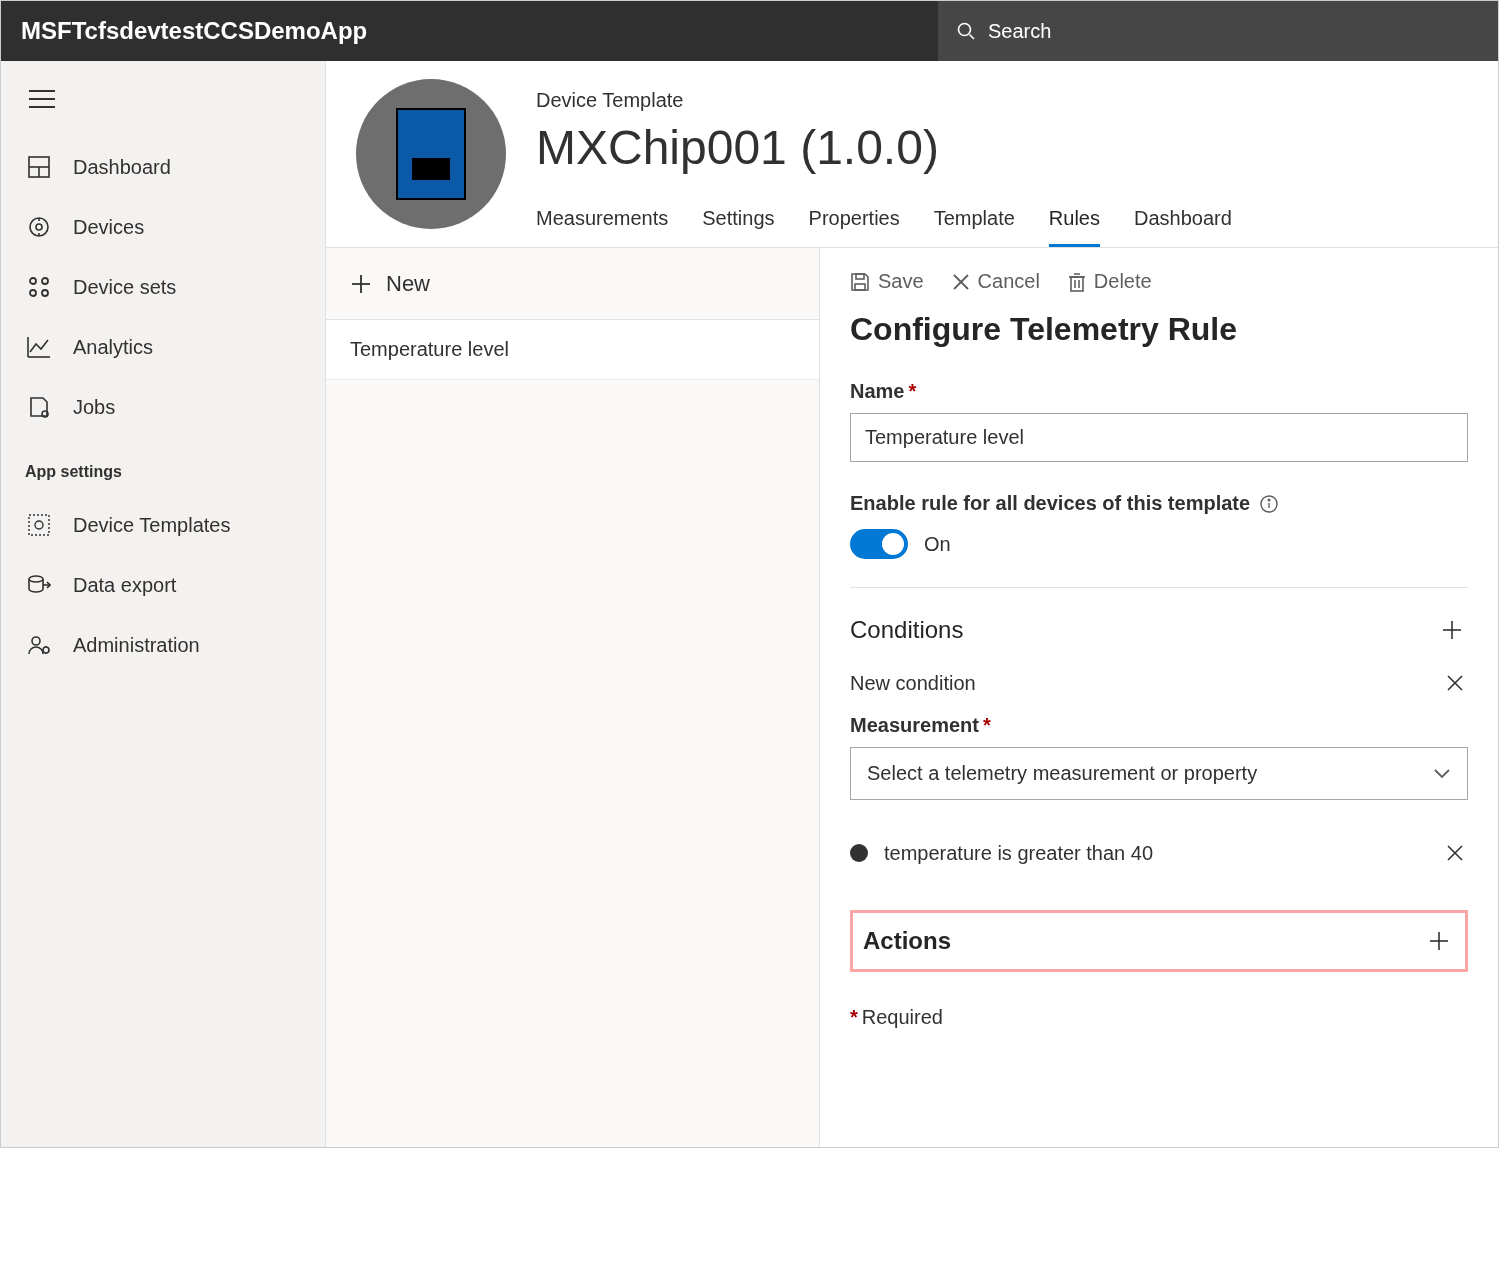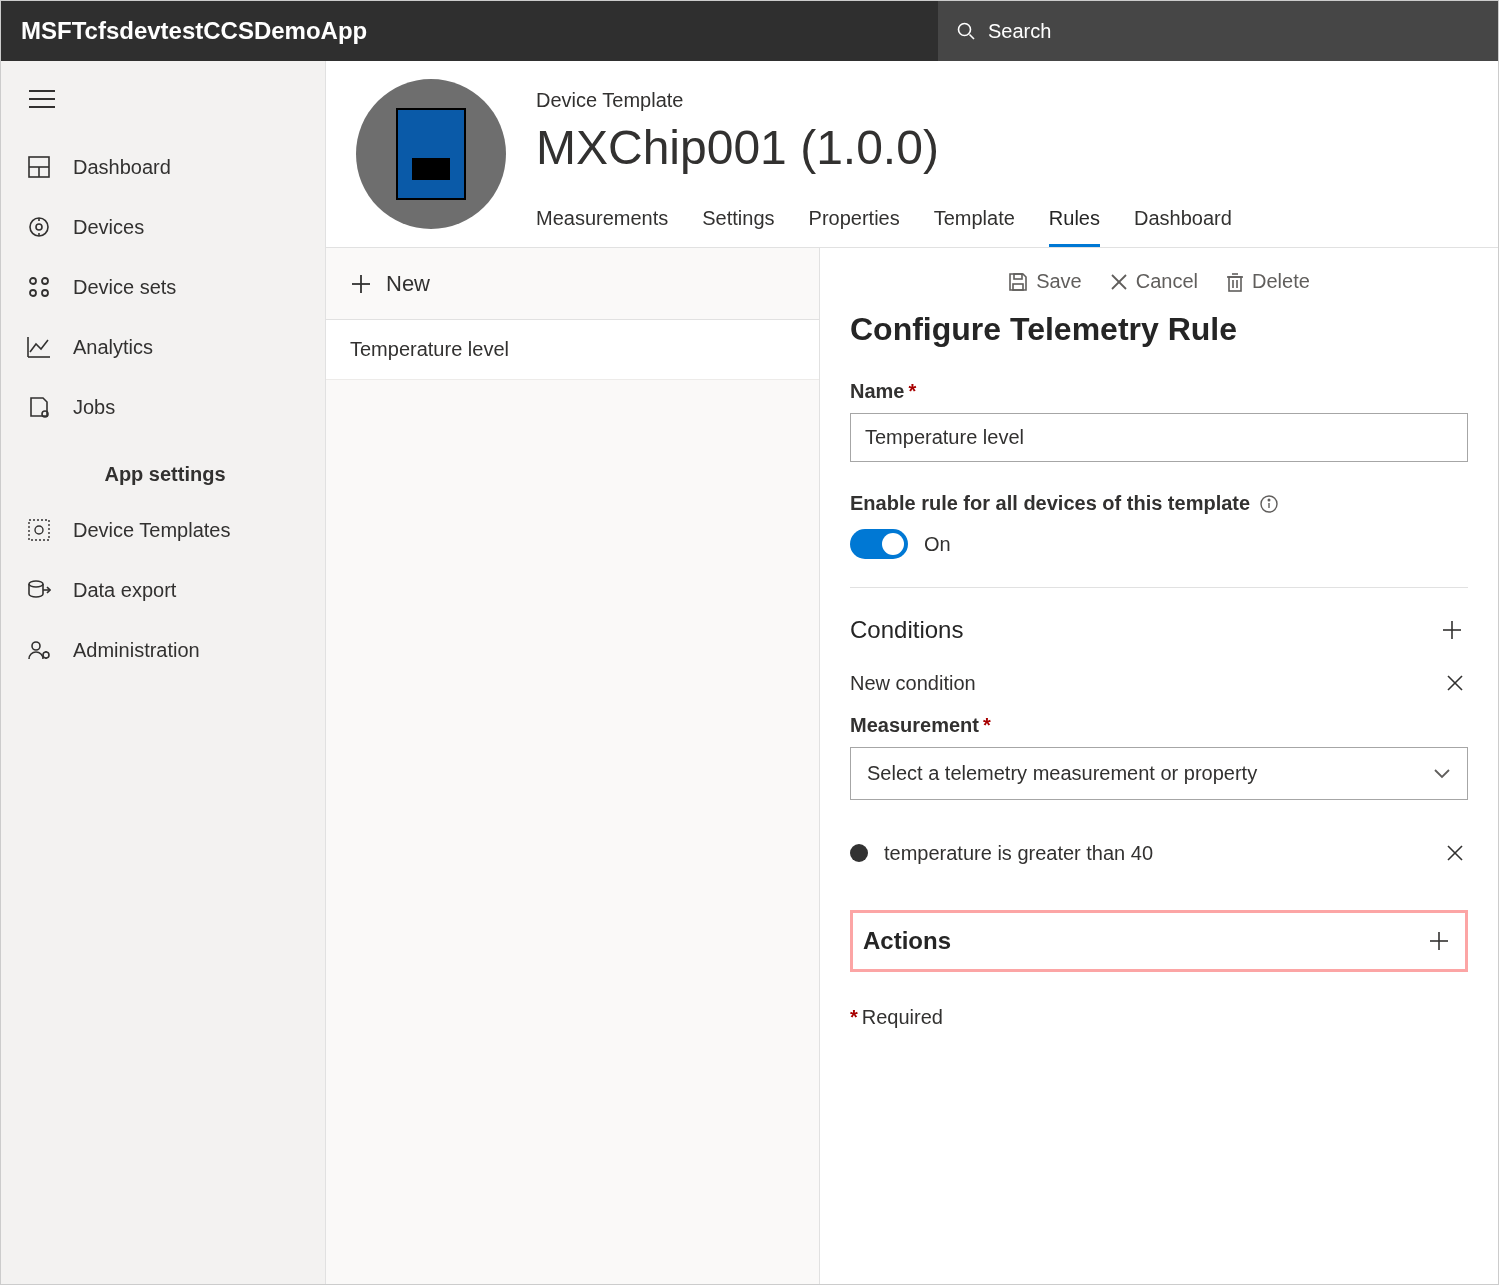--- a/index.html
+++ b/index.html
@@ -4,21 +4,21 @@
 <style>
   * { box-sizing: border-box; }
   html, body {
     margin: 0; padding: 0;
     font-family: "Segoe UI", -apple-system, sans-serif;
     color: #323130;
     background: #fff;
     font-size: 16px;
   }
   .app {
-    width: 1499px; height: 1285px;
+    width: 1499px; height: 1148px;
     border: 1px solid #ccc;
     display: flex;
     flex-direction: column;
     background: #fff;
   }
   
   .topbar {
     height: 60px;
     background: #2f2f2f;
     display: flex;
@@ -68,23 +68,22 @@
     color: #323130;
     cursor: pointer;
   }
   .nav-item .nav-icon {
     width: 28px; height: 24px;
     margin-right: 20px;
     display:flex; align-items:center; justify-content:center;
   }
   .nav-section-header {
     font-weight: 700;
-    font-size: 20px;
+    font-size: 16px;
     padding: 26px 20px 14px 24px;
-    text-align: center;
   }
   .nav-sub .nav-item { }
   
   .main {
     flex: 1;
     display: flex;
     flex-direction: column;
     min-width: 0;
   }
   .template-header {
@@ -185,21 +184,20 @@
     padding: 22px 30px 20px 30px;
     overflow:auto;
   }
   .detail-toolbar {
     display:flex;
     gap: 28px;
     align-items:center;
     color:#605e5c;
     font-size: 20px;
     margin-bottom: 18px;
-    justify-content: center;
   }
   .toolbar-btn {
     display:flex; align-items:center;
     gap:8px;
     cursor:pointer;
   }
   .detail-title {
     font-size: 32px;
     font-weight: 700;
     color:#252525;

